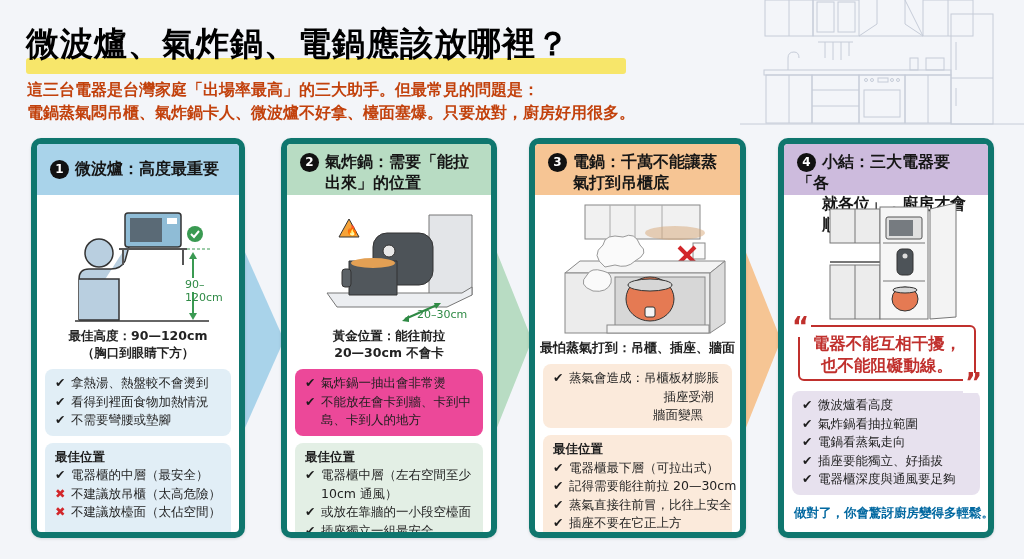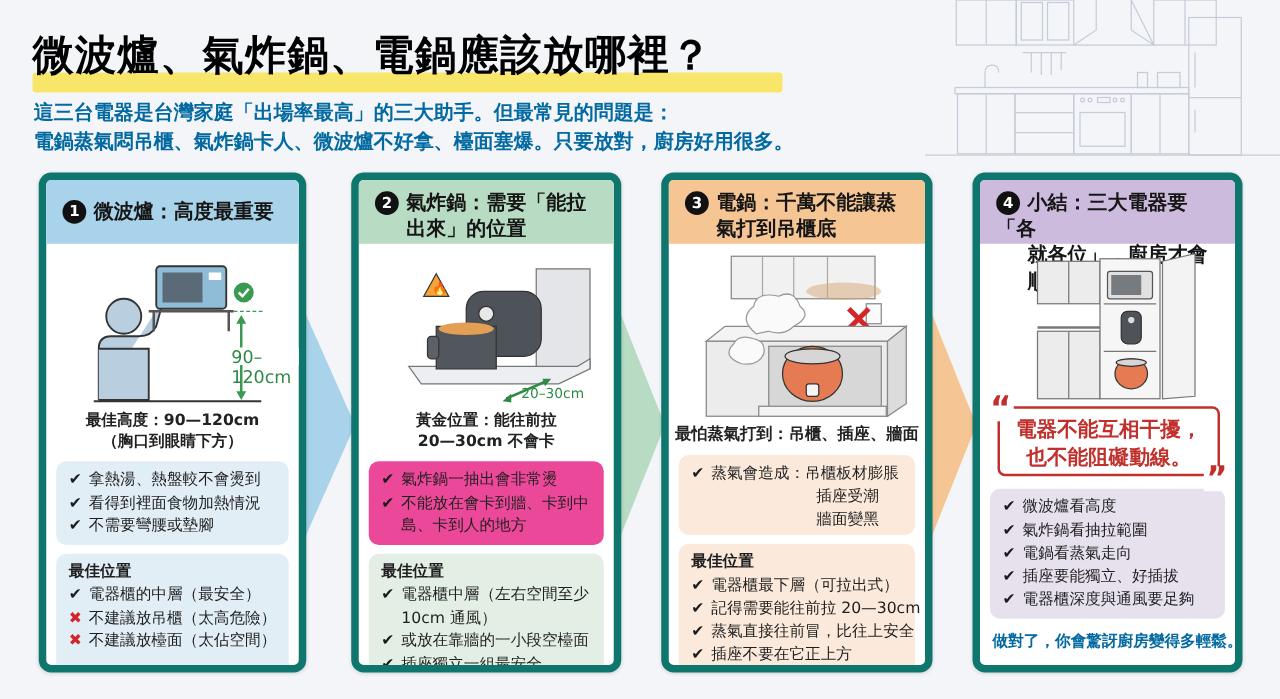--- a/index.html
+++ b/index.html
@@ -15,21 +15,21 @@
   .title-highlight {
     position: absolute; left: 0; top: 36px; width: 600px; height: 16px;
     background: #f7e66a; border-radius: 3px;
   }
   .title {
     position: relative; font-size: 33px; font-weight: bold; letter-spacing: 1px;
     color: #000000; white-space: nowrap; line-height: 44px;
   }
   .intro {
     position: absolute; left: 27px; top: 78px; font-size: 16px; line-height: 23px;
-    font-weight: bold; color: #0369a1; white-space: nowrap;
+    font-weight: bold; color: #c2410c; white-space: nowrap;
   }
   .card {
     position: absolute; top: 138px; height: 400px;
     background: #fff; border-radius: 10px; overflow: hidden;
     box-shadow: 0 1px 3px rgba(0,0,0,0.12);
     border: 6px solid #0f766e;
   }
   .card-header {
     height: 51px; padding: 7px 10px 0 13px; font-weight: bold; font-size: 16px;
     line-height: 21px; color: #161616;
@@ -146,21 +146,21 @@
       <line x1="146" y1="54" x2="146" y2="70" stroke="#555" stroke-width="2"></line>
       <line x1="150" y1="54" x2="175" y2="54" stroke="#3a9a52" stroke-dasharray="3,2"></line>
       <circle cx="158" cy="39" r="8" fill="#3a9a52"></circle>
       <path d="M154 39 L157 42 L162 36" stroke="#fff" stroke-width="2" fill="none"></path>
       <line x1="156" y1="62" x2="156" y2="120" stroke="#3a9a52" stroke-width="2"></line>
       <polygon points="152,64 156,57 160,64" fill="#3a9a52"></polygon>
       <polygon points="152,118 156,125 160,118" fill="#3a9a52"></polygon>
       <line x1="38" y1="126" x2="172" y2="126" stroke="#333" stroke-width="1.5"></line>
       <rect x="145" y="83" width="60" height="14" fill="#fff"></rect>
     </svg>
-    <div style="position:absolute;left:148px;top:83px;font-size:14px;color:#2f8a45;">90–120cm</div>
+    <div style="position:absolute;left:148px;top:83px;font-size:11px;color:#2f8a45;">90–120cm</div>
   </div>
   <div class="caption" style="margin-bottom:8px;">
     <div>最佳高度：90—120cm</div>
     <div>（胸口到眼睛下方）</div>
   </div>
   <div class="box" style="background:#e1eef6;">
     <div class="item"><span class="mark ok">✔</span><span>拿熱湯、熱盤較不會燙到</span></div>
     <div class="item"><span class="mark ok">✔</span><span>看得到裡面食物加熱情況</span></div>
     <div class="item"><span class="mark ok">✔</span><span>不需要彎腰或墊腳</span></div>
   </div>
@@ -234,21 +234,21 @@
       <ellipse cx="115" cy="104" rx="24" ry="22" fill="#e57a53" stroke="#333"></ellipse>
       <ellipse cx="115" cy="90" rx="22" ry="6" fill="#d6d6d6" stroke="#333"></ellipse>
       <rect x="110" y="112" width="10" height="10" rx="2" fill="#f5f5f5" stroke="#333"></rect>
       <path d="M70 72 Q55 60 68 50 Q70 38 88 42 Q100 36 105 50 Q115 58 100 66 Q92 74 80 70 Z" fill="#fafafa" stroke="#999"></path>
       <path d="M58 96 Q42 90 52 80 Q56 72 68 76 Q78 78 76 88 Q72 98 58 96 Z" fill="#fafafa" stroke="#999"></path>
     </svg>
   </div>
   <div class="caption" style="font-size:13px;margin:-6px 0 8px;">最怕蒸氣打到：吊櫃、插座、牆面</div>
   <div class="box" style="background:#fbeadb;height:64px;">
     <div class="item"><span class="mark ok">✔</span><span>蒸氣會造成：吊櫃板材膨脹</span></div>
-    <div class="item" style="padding-left:100px;">插座受潮</div>
+    <div class="item" style="padding-left:100px;text-align:center;">插座受潮</div>
     <div class="item" style="padding-left:100px;">牆面變黑</div>
   </div>
   <div class="box" style="background:#fbeadb;">
     <div class="heading">最佳位置</div>
     <div class="item"><span class="mark ok">✔</span><span>電器櫃最下層（可拉出式）</span></div>
     <div class="item"><span class="mark ok">✔</span><span>記得需要能往前拉 20—30cm</span></div>
     <div class="item"><span class="mark ok">✔</span><span>蒸氣直接往前冒，比往上安全</span></div>
     <div class="item"><span class="mark ok">✔</span><span>插座不要在它正上方</span></div>
   </div>
 </div>

